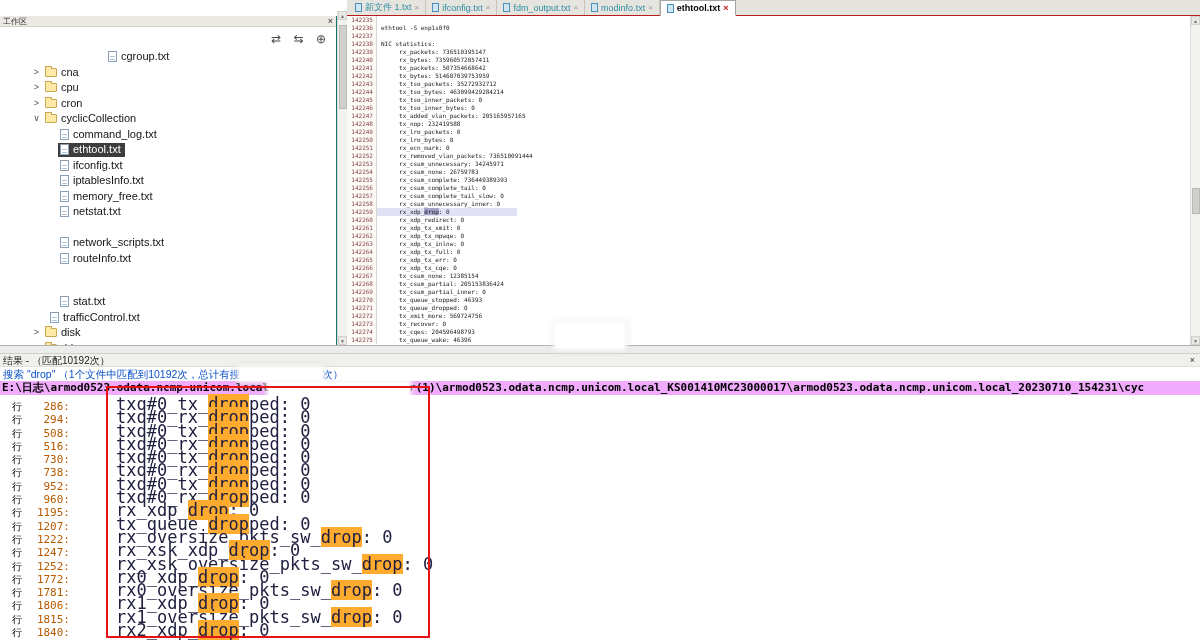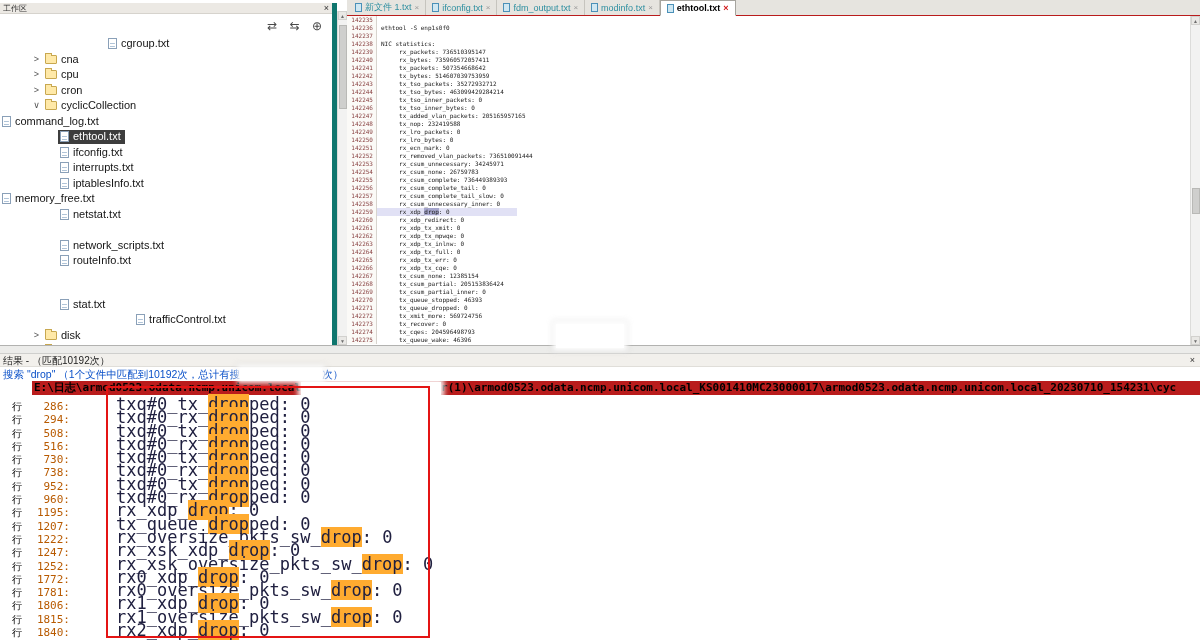--- a/index.html
+++ b/index.html
@@ -4,21 +4,21 @@
 <style>
   * { margin:0; padding:0; box-sizing:border-box; }
   html,body { background:#9a9a9a; }
   #app {
     position:relative; width:1200px; height:640px; overflow:hidden;
     background:#fff; font-family:"Liberation Sans", sans-serif;
     -webkit-font-smoothing:antialiased;
   }
 
   
-  .left-panel { position:absolute; left:0; top:3px; width:337px; height:345px; background:#fff; border-right:5px solid #0f766e; overflow:hidden; }
+  .left-panel { position:absolute; left:0; top:16px; width:337px; height:345px; background:#fff; border-right:1px solid #0f766e; overflow:hidden; }
   .panel-titlebar { position:relative; height:11px; background:#ece9e4; border-bottom:1px solid #d6d3cd; font-size:8px; line-height:11px; padding-left:3px; color:#333; }
   .titlebar-close { position:absolute; right:3px; top:0; font-size:9px; line-height:11px; color:#333; cursor:pointer; }
   .panel-toolbar { height:21px; text-align:right; padding:2px 6px 0 0; background:#fff; }
   .tool-btn { display:inline-block; font-size:12px; line-height:17px; color:#4a4a4a; width:18px; text-align:center; cursor:pointer; }
   .tree { position:absolute; left:0; top:33px; right:0; bottom:0; overflow:hidden; font-size:11px; white-space:nowrap; }
   .tree-row { height:15.5px; line-height:15.5px; display:flex; align-items:center; cursor:default; }
   .tree-row.spacer { visibility:hidden; }
   .chevron { width:13px; font-size:9px; color:#555; text-align:center; flex:none; }
   .sel-wrap { display:inline-flex; align-items:center; padding:0 2px; height:14px; }
   .tree-row.selected .sel-wrap { background:#3d3d3d; }
@@ -59,22 +59,22 @@
   .ed-mark { background:#a6a6cd; }
 
   
   .h-splitter { position:absolute; left:0; top:345px; width:1200px; height:9px; background:#ececea; border-top:1px solid #b2b2b0; border-bottom:1px solid #cfcfcd; cursor:row-resize; }
 
   
   .results { position:absolute; left:0; top:354px; width:1200px; height:286px; background:#fff; overflow:hidden; }
   .results-header { position:relative; height:13px; line-height:13px; background:#f2f0ec; border-bottom:1px solid #e0ded9; font-size:10px; padding-left:3px; color:#222; }
   .results-close { position:absolute; right:5px; top:0; font-size:9px; color:#333; cursor:pointer; }
   .summary-row { height:14px; line-height:14px; font-size:10.5px; color:#0a50c8; padding-left:3px; white-space:nowrap; }
-  .path-row { height:14px; line-height:14px; background:#b91c1c; color:#000; font-weight:bold; font-size:11px;
-    font-family:"DejaVu Sans Mono", monospace; white-space:nowrap; overflow:hidden; padding-left:2px; cursor:pointer;margin-left:32px; }
+  .path-row { height:14px; line-height:14px; background:#f0abfc; color:#000; font-weight:bold; font-size:11px;
+    font-family:"DejaVu Sans Mono", monospace; white-space:nowrap; overflow:hidden; padding-left:2px; cursor:pointer; }
   .res-rows { padding-top:3px; }
   .res-row { height:13.3px; line-height:13.3px; white-space:nowrap; font-family:"DejaVu Sans Mono", monospace; cursor:pointer; }
   .res-label { margin-left:12px; font-size:10px; color:#000; font-family:"Liberation Sans", sans-serif; }
   .res-num { display:inline-block; width:48px; text-align:right; color:#b85a00; font-size:11px; }
   .res-text { margin-left:46px; font-size:17px; color:#202040; }
   .res-match { background:#ffab30; }
 
   
   .redact { background:#fff; box-shadow:0 0 5px 3px rgba(255,255,255,0.95), 0 0 6px 4px rgba(160,160,160,0.18); }
   .ed-redact { position:absolute; left:556px; top:324px; width:68px; height:24px; z-index:4; }
@@ -126,51 +126,45 @@
             <span class="tlabel">cron</span>
           </span>
         </div>
         <div class="tree-row" style="padding-left: 30px;">
           <span class="chevron">∨</span>
           <span class="sel-wrap">
             <span class="ticon folder"></span>
             <span class="tlabel">cyclicCollection</span>
           </span>
         </div>
-        <div class="tree-row" style=" text-align: right;">
+        <div class="tree-row" style="padding-left: 58px; text-align: right;">
           <span class="sel-wrap">
             <span class="ticon file"></span>
             <span class="tlabel">command_log.txt</span>
           </span>
         </div>
         <div class="tree-row selected" style="padding-left: 58px;">
           <span class="sel-wrap">
             <span class="ticon file"></span>
             <span class="tlabel">ethtool.txt</span>
           </span>
         </div>
         <div class="tree-row" style="padding-left: 58px;">
           <span class="sel-wrap">
             <span class="ticon file"></span>
             <span class="tlabel">ifconfig.txt</span>
           </span>
         </div>
         <div class="tree-row" style="padding-left: 58px;">
           <span class="sel-wrap">
             <span class="ticon file"></span>
-            <span class="tlabel">interrupts.txt</span>
-          </span>
-        </div>
-        <div class="tree-row" style="padding-left: 58px;">
-          <span class="sel-wrap">
-            <span class="ticon file"></span>
             <span class="tlabel">iptablesInfo.txt</span>
           </span>
         </div>
-        <div class="tree-row" style="">
+        <div class="tree-row" style="padding-left: 58px;">
           <span class="sel-wrap">
             <span class="ticon file"></span>
             <span class="tlabel">memory_free.txt</span>
           </span>
         </div>
         <div class="tree-row" style="padding-left: 58px;">
           <span class="sel-wrap">
             <span class="ticon file"></span>
             <span class="tlabel">netstat.txt</span>
           </span>
@@ -187,21 +181,21 @@
             <span class="ticon file"></span>
             <span class="tlabel">routeInfo.txt</span>
           </span>
         </div>
         <div class="tree-row" style="padding-left: 58px; margin-top: 28px;">
           <span class="sel-wrap">
             <span class="ticon file"></span>
             <span class="tlabel">stat.txt</span>
           </span>
         </div>
-        <div class="tree-row" style="padding-left: 32px; justify-content: center;">
+        <div class="tree-row" style="padding-left: 48px;">
           <span class="sel-wrap">
             <span class="ticon file"></span>
             <span class="tlabel">trafficControl.txt</span>
           </span>
         </div>
         <div class="tree-row" style="padding-left: 30px;">
           <span class="chevron">&gt;</span>
           <span class="sel-wrap">
             <span class="ticon folder"></span>
             <span class="tlabel">disk</span>

